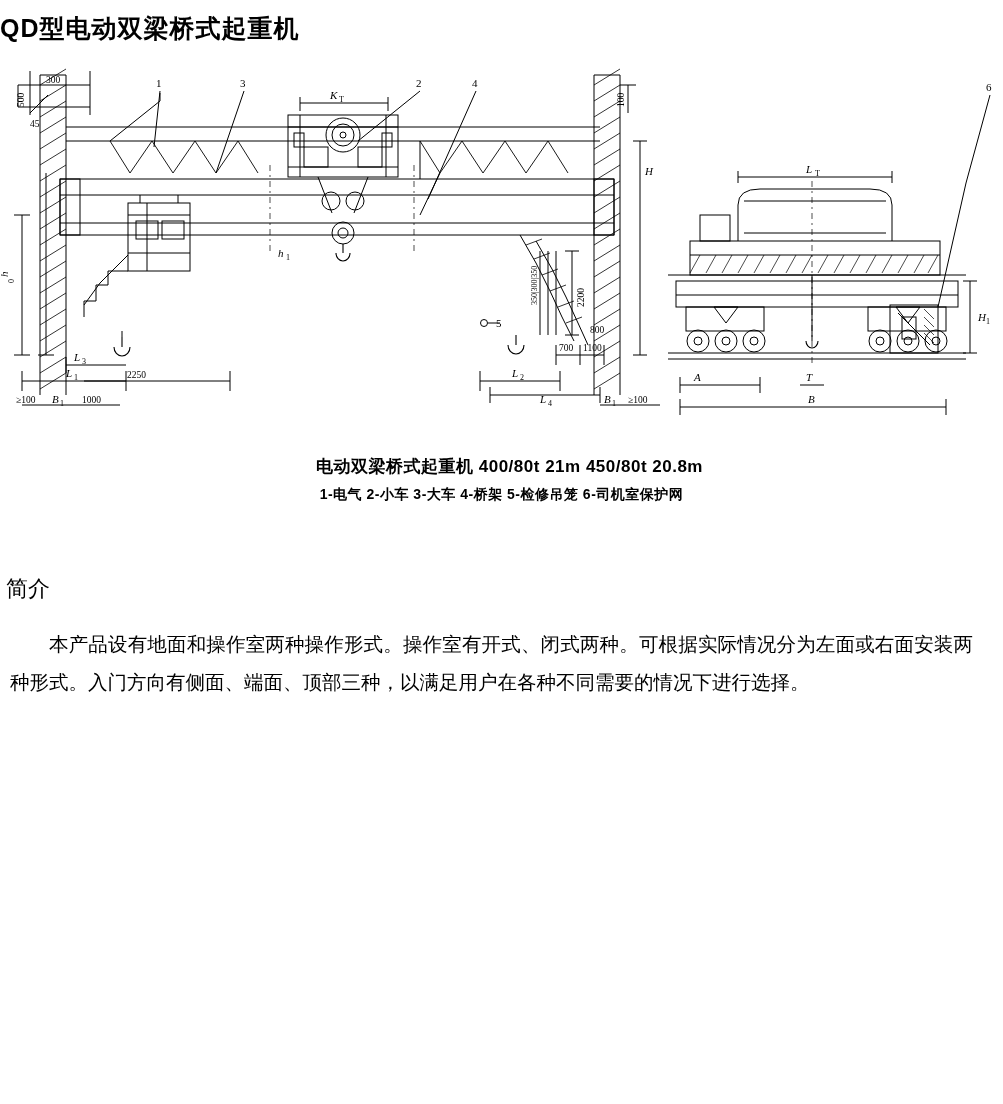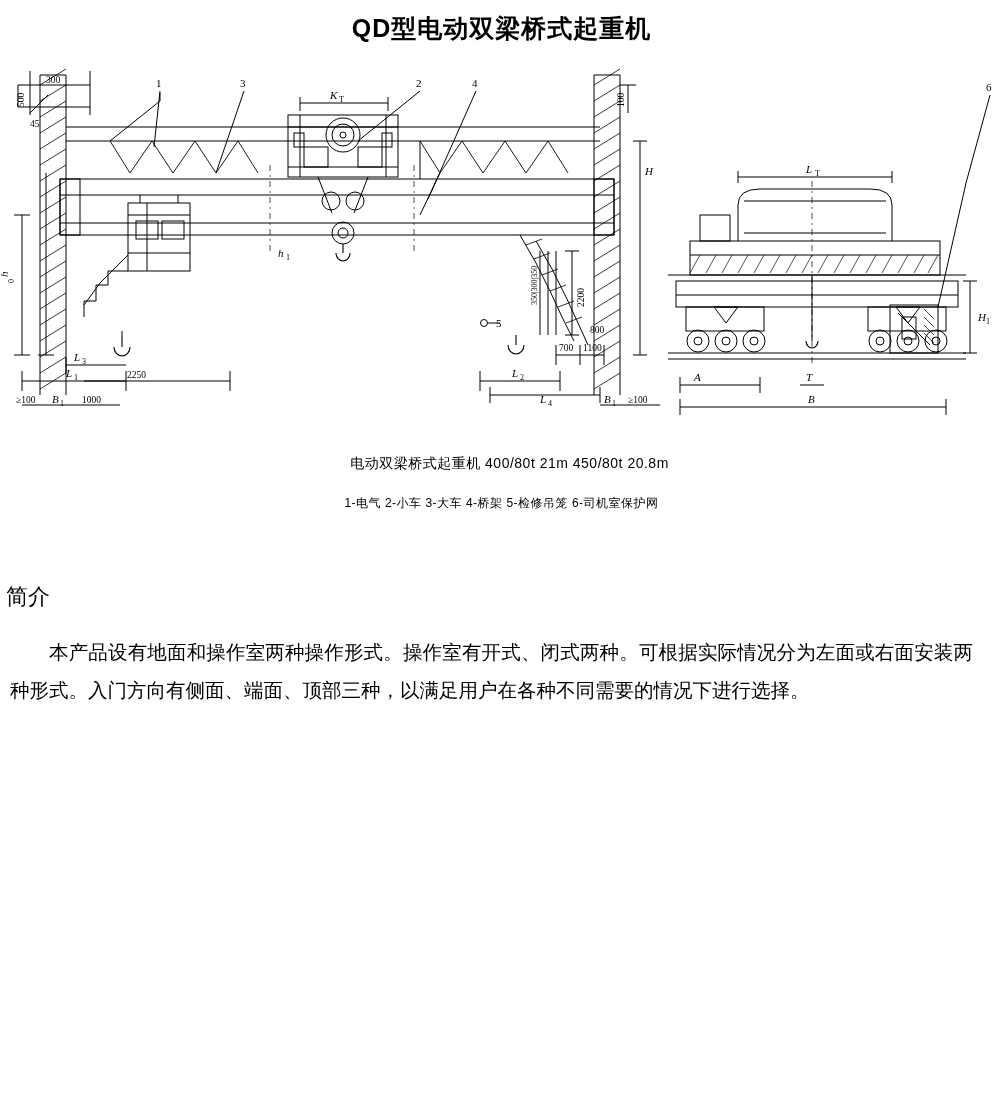--- a/index.html
+++ b/index.html
@@ -14,21 +14,21 @@
     color: #000000;
     position: relative;
     overflow: hidden;
   }
   .page {
     width: 1003px;
     height: 1104px;
     position: relative;
   }
   .title {
-    text-align: center;
+    text-align: left;
     font-family: "Liberation Sans", "DejaVu Sans", sans-serif;
     font-weight: bold;
     font-size: 25px;
     letter-spacing: 1px;
     padding-top: 12px;
   }
   .figure-wrap {
     position: relative;
     width: 897px;
     height: 380px;
@@ -36,30 +36,30 @@
   }
   .figure-wrap svg {
     display: block;
   }
   .caption-block {
     margin-top: 20px;
     text-align: center;
   }
   .caption-line1 {
     font-family: "Liberation Sans", "DejaVu Sans", sans-serif;
-    font-weight: normal;
-    font-size: 14px;
+    font-weight: bold;
+    font-size: 17px;
     letter-spacing: 0.5px;
     margin-left: 16px;
   }
   .caption-line2 {
     font-family: "Liberation Sans", "DejaVu Sans", sans-serif;
-    font-weight: normal;
-    font-size: 12px;
-    margin-top: 22px;
+    font-weight: bold;
+    font-size: 14px;
+    margin-top: 8px;
     letter-spacing: 0.5px;
   }
   .section-heading {
     font-family: "Liberation Sans", "DejaVu Sans", sans-serif;
     font-weight: normal;
     font-size: 22px;
     margin: 70px 0 0 6px;
   }
   .body-text {
     font-family: "Liberation Serif", "DejaVu Serif", serif;

